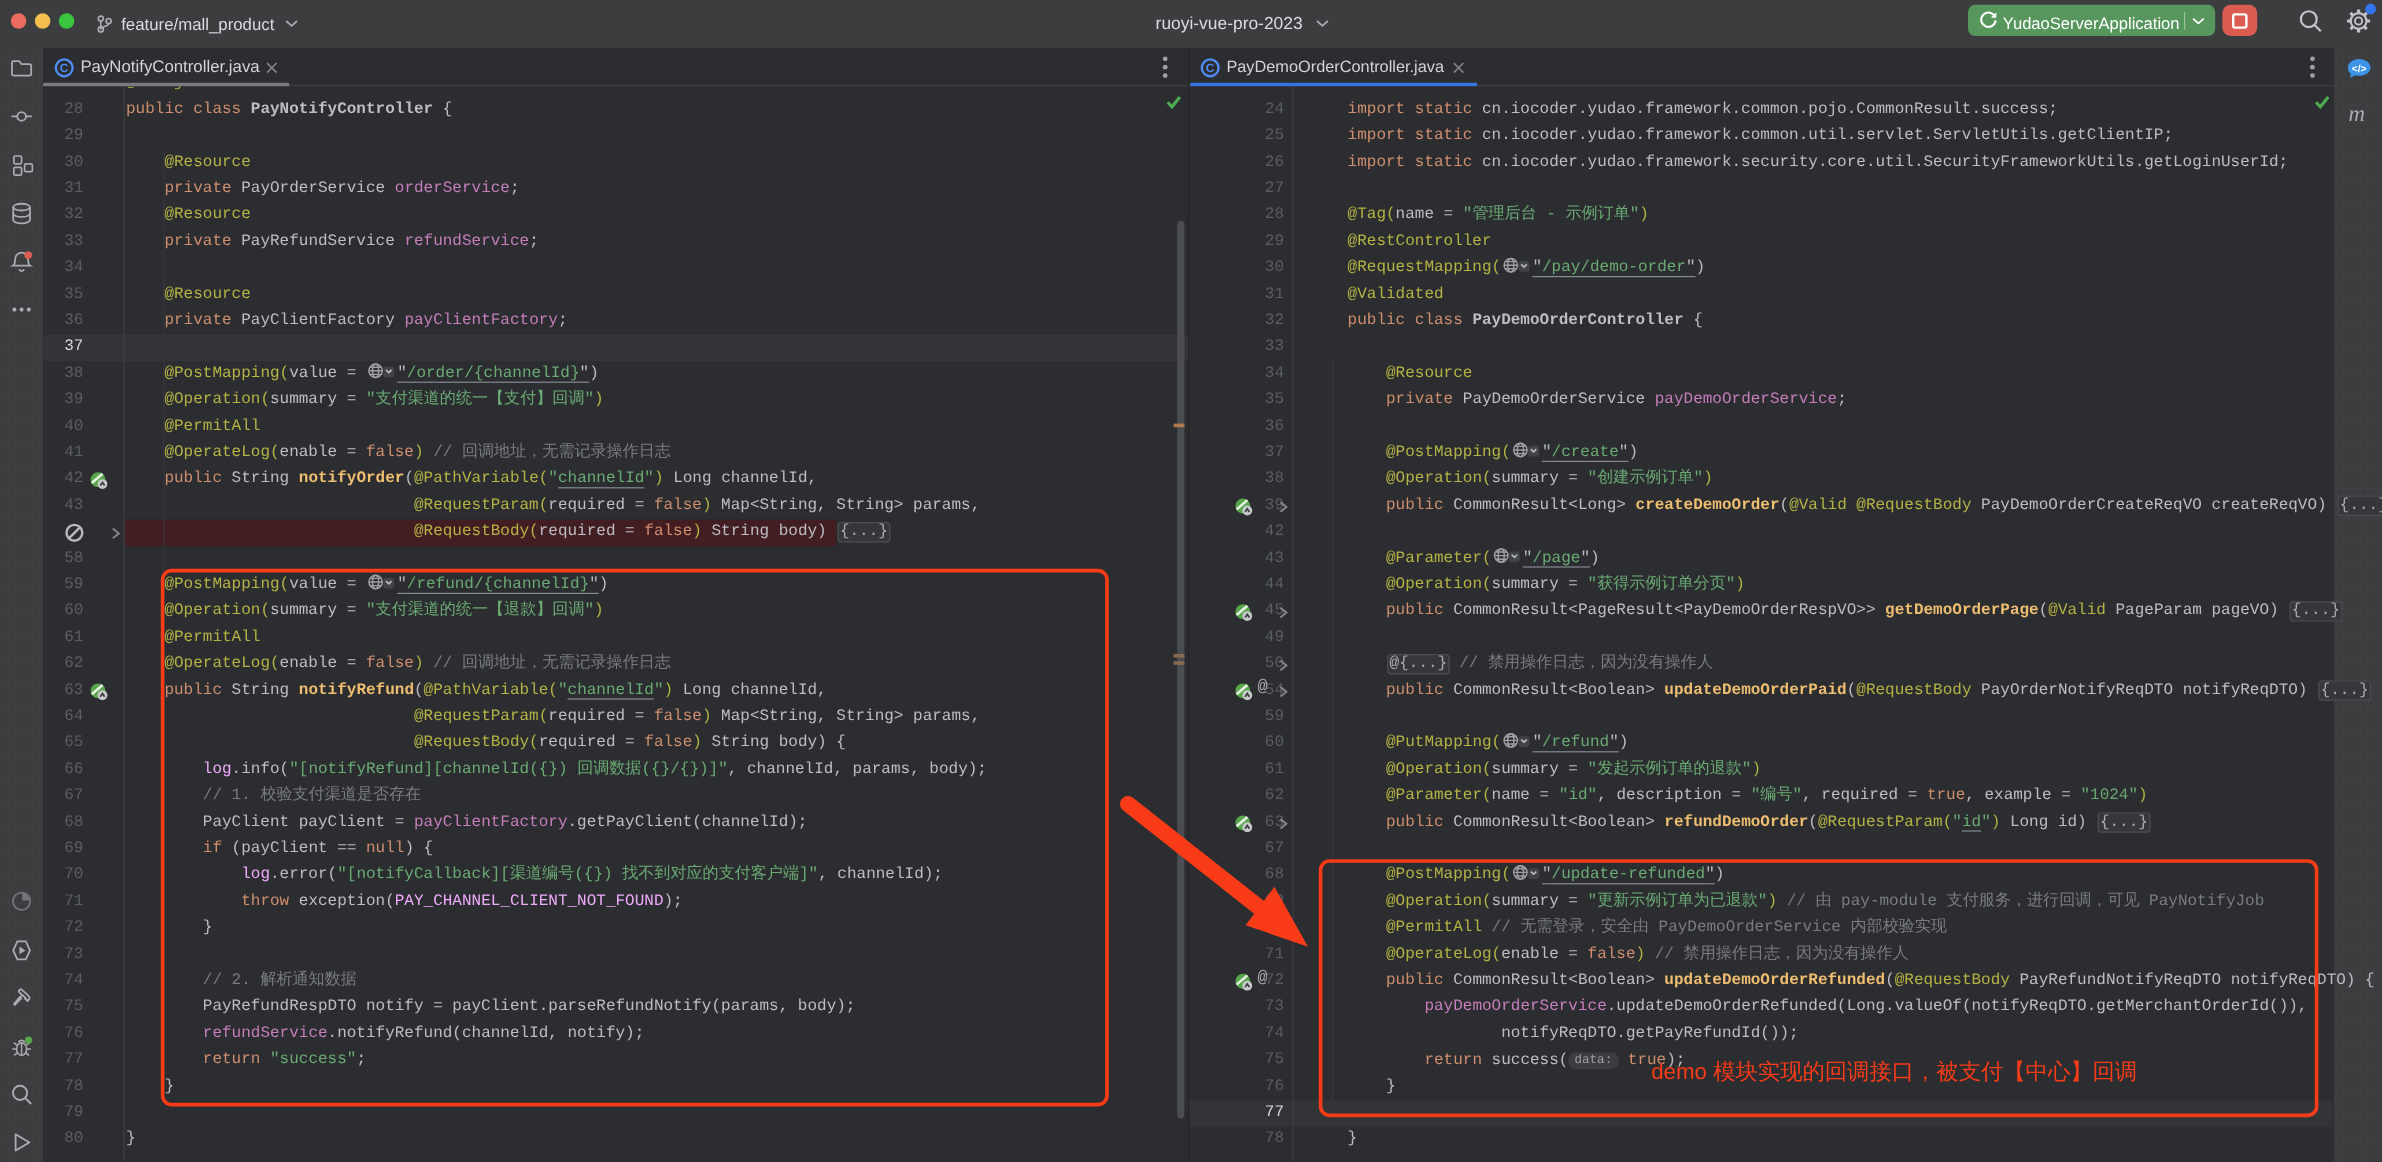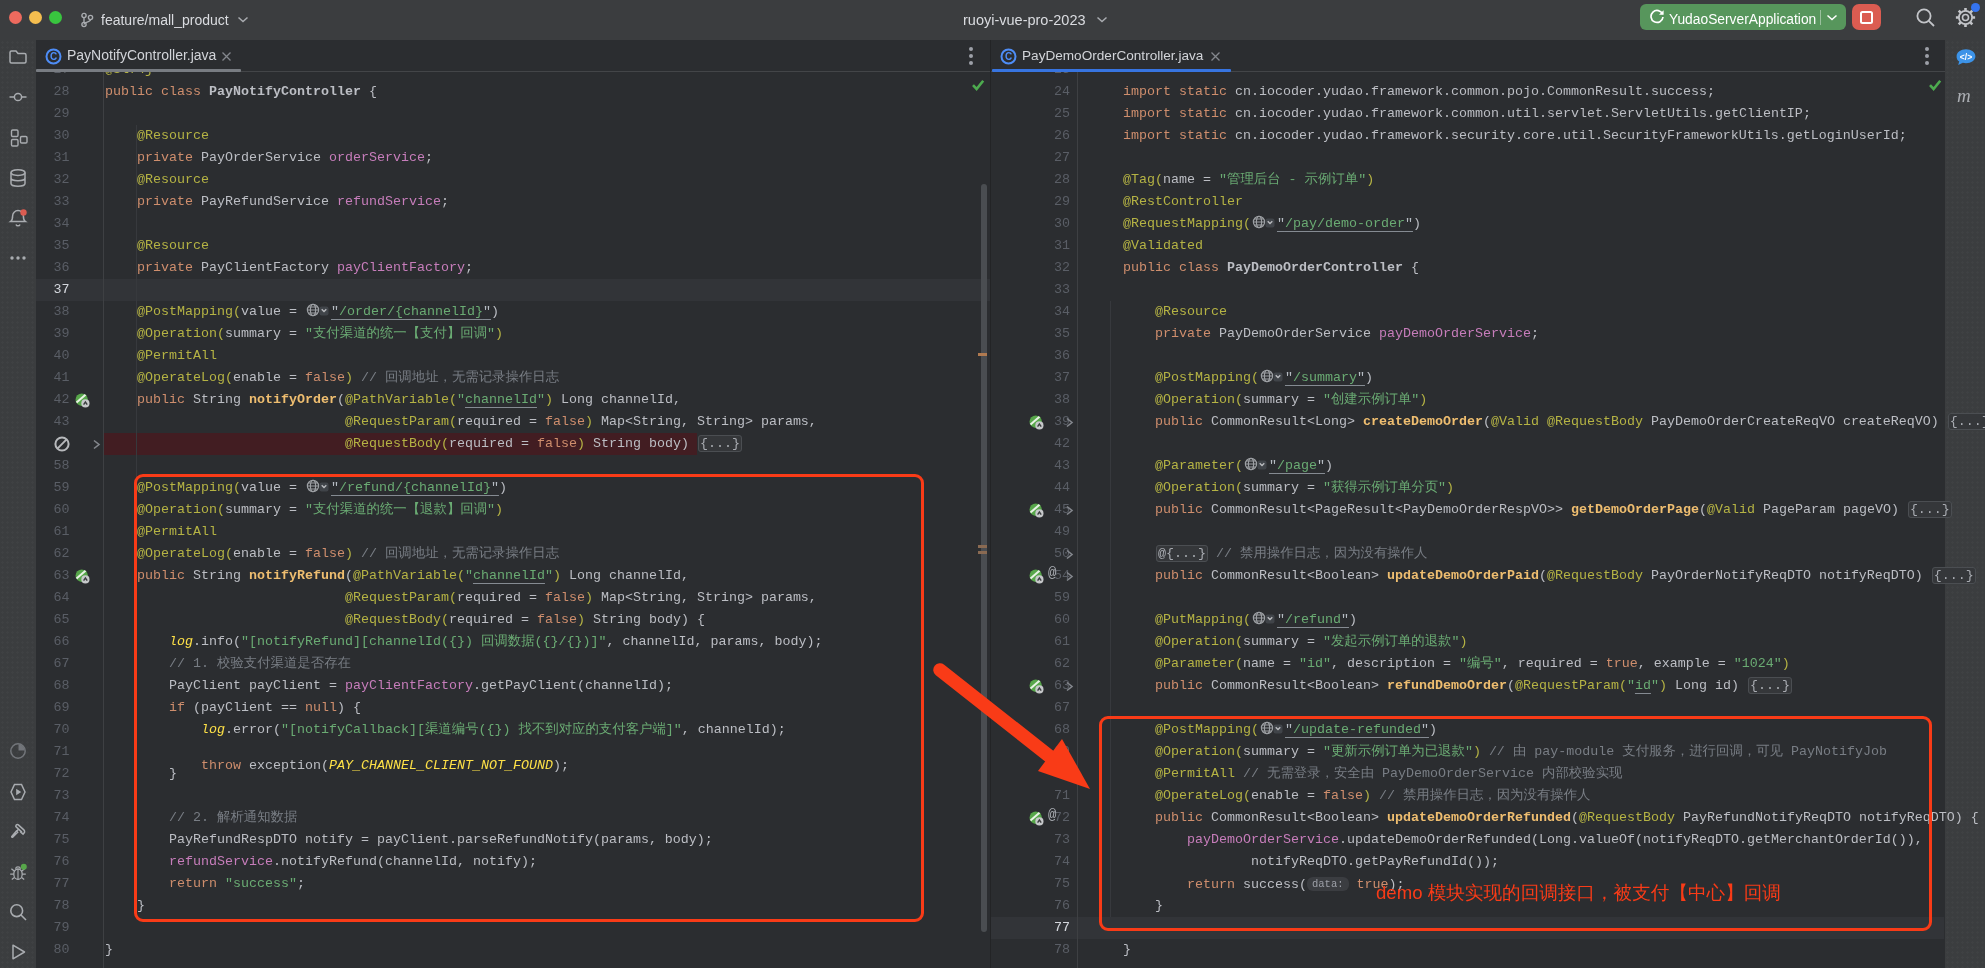--- a/index.html
+++ b/index.html
@@ -11,21 +11,21 @@
 #rstrip{position:absolute;left:1945px;top:40px;width:40px;height:928px;background:#3B3D3F;
   background-image:radial-gradient(circle,rgba(255,255,255,.018) 1px,transparent 1.2px);background-size:5px 5px}
 #tabsep{position:absolute;left:36px;top:71px;width:1909px;height:1px;background:#434548}
 .tl{position:absolute;top:11px;width:13px;height:13px;border-radius:50%}
 .crumb{position:absolute;top:0;height:40px;line-height:40px;color:#DADCE0;font-size:14.5px}
 .editor{position:absolute;top:72px;bottom:0}
 .caret-row{position:absolute;background:#323438}
 .gsep{position:absolute;width:1px;background:#3E4043;top:72px;bottom:0}
 .cl{position:absolute;white-space:pre;color:#BCBEC4;height:22px}
 .k{color:#CF8E6D}.a{color:#B5B344}.s{color:#6AAB73}.c{color:#787D84}
-.f{color:#C77DBB}.fi{color:#fde047;font-style:italic}.i{}
+.f{color:#C77DBB}.fi{color:#f0abfc;}.i{}
 .m{color:#EFBE70;font-weight:bold}.b{font-weight:bold}
 .u{color:#6AAB73;text-decoration:underline;text-decoration-color:#858B92;text-underline-offset:3.5px}
 .uq{color:#B6BCC3;text-decoration:underline;text-decoration-color:#858B92;text-underline-offset:3.5px}
 .cj{font-size:13.4px;line-height:22px}
 .chip{background:#35373A;border:1px solid #4B4E52;border-radius:3px;color:#A9ACB2;padding:0 1px;margin-left:1px}
 .inlay{background:#3B3D41;border-radius:6px;color:#9DA0A8;font-size:10.5px;padding:1px 5px;vertical-align:1px}
 .gn{position:absolute;color:#5A5E66;height:22px;text-align:right;width:40px}
 .gn.cur{color:#D3D6DC}
 .globe{vertical-align:-3px;margin:0 1px}
 svg.abs{display:block}
@@ -270,21 +270,21 @@
         <div class="cl" style="top:462px">    <span class="a">@PermitAll</span></div>
         <div class="cl" style="top:484px">    <span class="a">@OperateLog(</span>enable = <span class="k">false</span><span class="a">)</span> <span class="c">// <span class="cj">回调地址，无需记录操作日志</span></span></div>
         <div class="cl" style="top:506px">    <span class="k">public </span>String <span class="m">notifyRefund</span>(<span class="a">@PathVariable(</span><span class="s">"</span><span class="u">channelId</span><span class="s">"</span><span class="a">)</span> Long channelId,</div>
         <div class="cl" style="top:528px">                              <span class="a">@RequestParam(</span>required = <span class="k">false</span><span class="a">)</span> Map&lt;String, String&gt; params,</div>
         <div class="cl" style="top:550px">                              <span class="a">@RequestBody(</span>required = <span class="k">false</span><span class="a">)</span> String body) {</div>
         <div class="cl" style="top:572px">        <span class="fi">log</span>.info(<span class="s">"[notifyRefund][channelId({}) <span class="cj">回调数据</span>({}/{})]"</span>, channelId, params, body);</div>
         <div class="cl" style="top:594px">        <span class="c">// 1. <span class="cj">校验支付渠道是否存在</span></span></div>
         <div class="cl" style="top:616px">        PayClient payClient = <span class="f">payClientFactory</span>.getPayClient(channelId);</div>
         <div class="cl" style="top:638px">        <span class="k">if </span>(payClient == <span class="k">null</span>) {</div>
         <div class="cl" style="top:660px">            <span class="fi">log</span>.error(<span class="s">"[notifyCallback][<span class="cj">渠道编号</span>({}) <span class="cj">找不到对应的支付客户端</span>]"</span>, channelId);</div>
-        <div class="cl" style="top:696px">            <span class="k">throw </span><span class="i">exception</span>(<span class="fi">PAY_CHANNEL_CLIENT_NOT_FOUND</span>);</div>
+        <div class="cl" style="top:682px">            <span class="k">throw </span><span class="i">exception</span>(<span class="fi">PAY_CHANNEL_CLIENT_NOT_FOUND</span>);</div>
         <div class="cl" style="top:704px">        }</div>
         <div class="cl" style="top:726px"></div>
         <div class="cl" style="top:748px">        <span class="c">// 2. <span class="cj">解析通知数据</span></span></div>
         <div class="cl" style="top:770px">        PayRefundRespDTO notify = payClient.parseRefundNotify(params, body);</div>
         <div class="cl" style="top:792px">        <span class="f">refundService</span>.notifyRefund(channelId, notify);</div>
         <div class="cl" style="top:814px">        <span class="k">return </span><span class="s">"success"</span>;</div>
         <div class="cl" style="top:836px">    }</div>
         <div class="cl" style="top:858px"></div>
         <div class="cl" style="top:880px">}</div>
       </div>
@@ -357,21 +357,21 @@
         <div class="cl" style="top:264px">    <span class="k">private </span>PayDemoOrderService <span class="f">payDemoOrderService</span>;</div>
         <div class="cl" style="top:286px"></div>
         <div class="cl" style="top:308px">    <span class="a">@PostMapping(</span><svg class="globe" width="24" height="16" viewBox="0 0 24 16">
             <g stroke="#9DA0A4" stroke-width="1.2" fill="none">
               <circle cx="7" cy="8" r="5.6"></circle>
               <ellipse cx="7" cy="8" rx="2.6" ry="5.6"></ellipse>
               <path d="M1.5 8h11M2.2 5h9.6M2.2 11h9.6"></path>
             </g>
             <rect x="13.5" y="4.5" width="9" height="9" rx="2" fill="#404449"></rect>
             <path d="M15.7 7.3l2.3 2.2 2.3-2.2" stroke="#B8BABE" stroke-width="1.4" fill="none"></path>
-          </svg><span class="uq">"</span><span class="u">/summary</span><span class="uq">"</span>)</div>
+          </svg><span class="uq">"</span><span class="u">/create</span><span class="uq">"</span>)</div>
         <div class="cl" style="top:330px">    <span class="a">@Operation(</span>summary = <span class="s">"<span class="cj">创建示例订单</span>"</span><span class="a">)</span></div>
         <div class="cl" style="top:352px">    <span class="k">public </span>CommonResult&lt;Long&gt; <span class="m">createDemoOrder</span>(<span class="a">@Valid @RequestBody </span>PayDemoOrderCreateReqVO createReqVO) <span class="chip">{...}</span></div>
         <div class="cl" style="top:374px"></div>
         <div class="cl" style="top:396px">    <span class="a">@Parameter(</span><svg class="globe" width="24" height="16" viewBox="0 0 24 16">
             <g stroke="#9DA0A4" stroke-width="1.2" fill="none">
               <circle cx="7" cy="8" r="5.6"></circle>
               <ellipse cx="7" cy="8" rx="2.6" ry="5.6"></ellipse>
               <path d="M1.5 8h11M2.2 5h9.6M2.2 11h9.6"></path>
             </g>
             <rect x="13.5" y="4.5" width="9" height="9" rx="2" fill="#404449"></rect>

